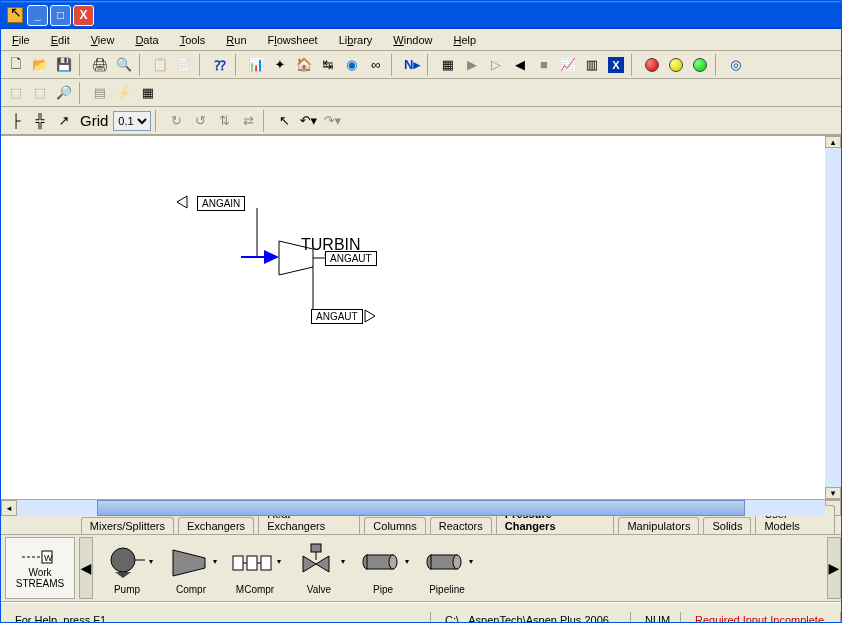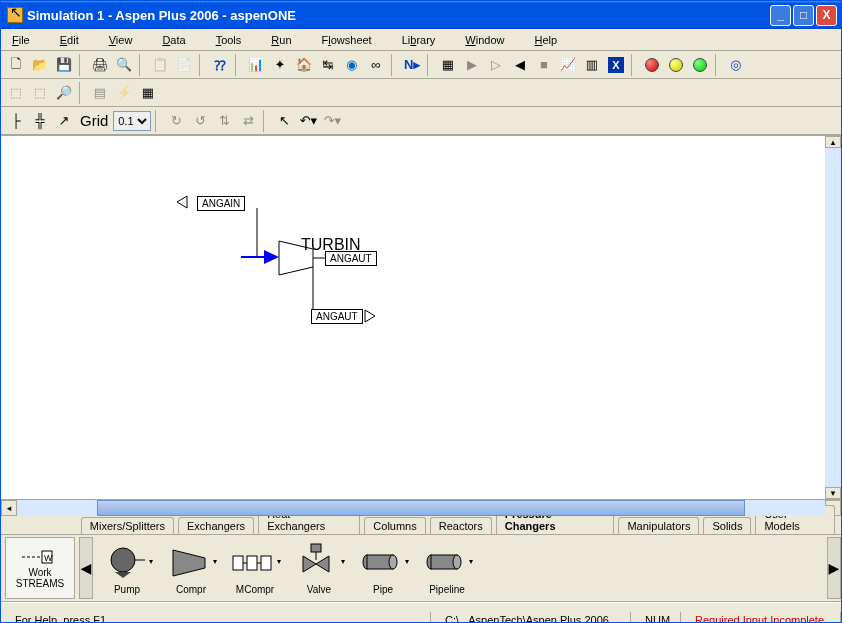--- a/index.html
+++ b/index.html
@@ -29,21 +29,21 @@
 .winbtns { display: flex; gap: 2px; }
 .winbtn {
   width: 21px; height: 21px; border: 1px solid #fff; border-radius: 3px;
   display: flex; align-items: center; justify-content: center;
   font-weight: bold; color: #fff; font-size: 12px;
 }
 .winbtn.min, .winbtn.max { background: #3a7ce0; }
 .winbtn.close { background: #e04a3a; }
 .menubar {
   height: 22px; background: #ece9d8; display: flex; align-items: center;
-  padding: 0 4px; gap: 16px; border-bottom: 1px solid #aca899;
+  padding: 0 4px; gap: 7px; border-bottom: 1px solid #aca899;
 }
 .menuitem { padding: 2px 7px; cursor: default; }
 .menuitem .u { text-decoration: underline; }
 .toolbar {
   height: 28px; background: #ece9d8; display: flex; align-items: center;
   padding: 0 4px; gap: 2px; border-bottom: 1px solid #aca899;
 }
 .tbtn {
   width: 22px; height: 22px; display: flex; align-items: center; justify-content: center;
   border: 1px solid transparent; font-size: 13px; cursor: default;
@@ -115,21 +115,20 @@
 .fs-text { position: absolute; font-size: 16px; text-align: center; }
 .arrow-cursor {
   position: absolute; left: 10px; top: 4px; font-size: 14px;
 }
 </style>
 </head>
 <body>
 
 <div class="titlebar">
   <div class="titlebar-icon"></div>
-  <div class="titlebar-text">Simulation 1 - Aspen Plus 2006 - aspenONE</div>
   <div class="winbtns">
     <div class="winbtn min">_</div>
     <div class="winbtn max">□</div>
     <div class="winbtn close">X</div>
   </div>
 </div>
 
 <div class="menubar">
   <div class="menuitem"><span class="u">F</span>ile</div>
   <div class="menuitem"><span class="u">E</span>dit</div>

